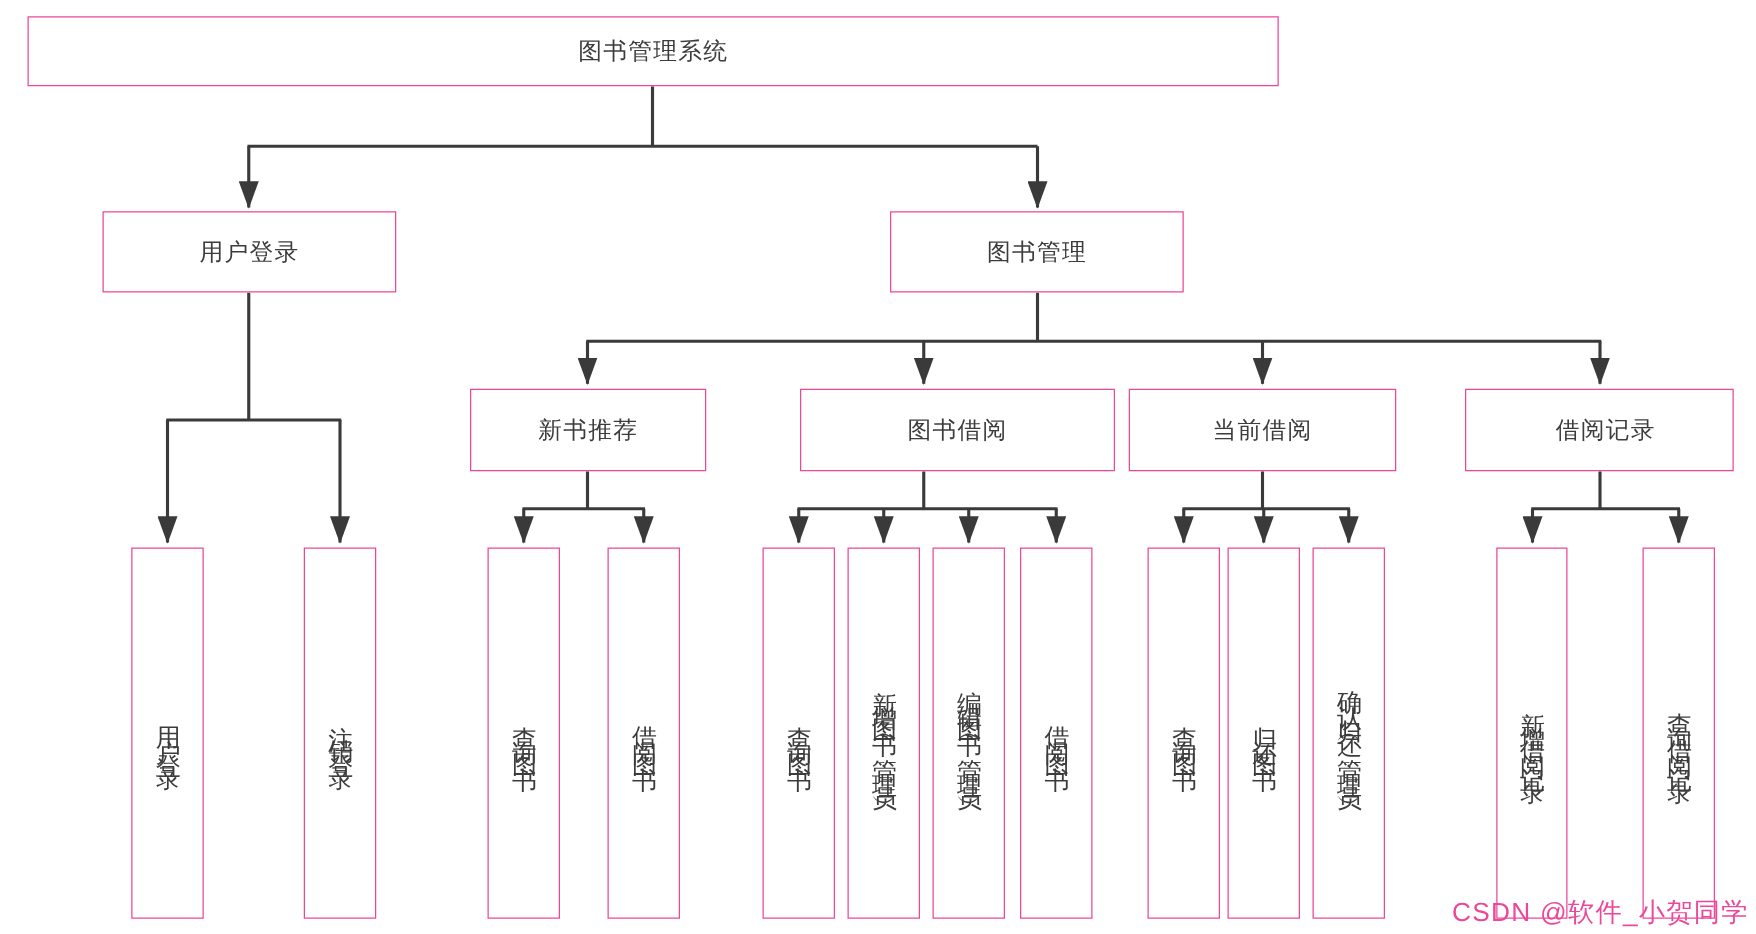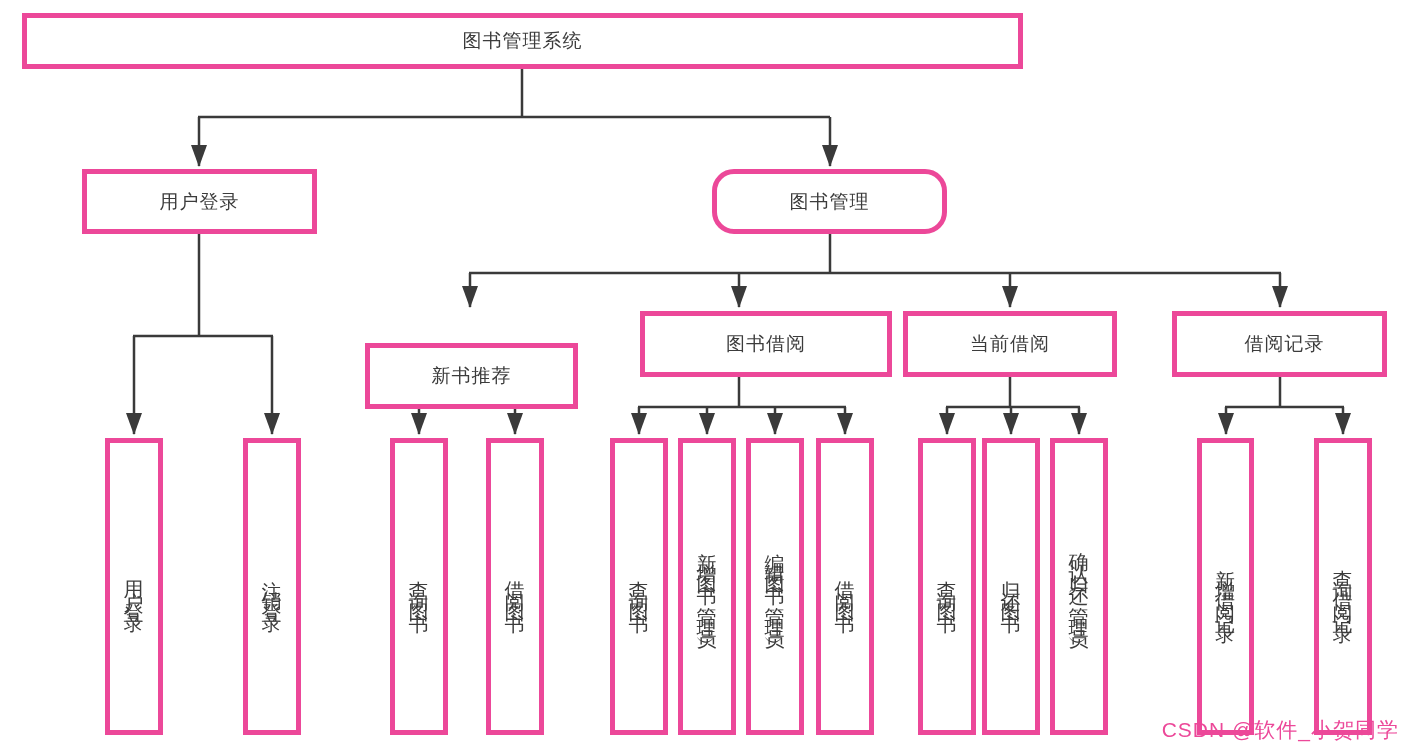--- a/index.html
+++ b/index.html
@@ -17,21 +17,21 @@
   }
   .connectors {
     position: absolute;
     left: 0; top: 0;
     width: 1405px;
     height: 747px;
   }
   .node {
     position: absolute;
     box-sizing: border-box;
-    border: 5px solid #ec4899;
+    border: 1px solid #ec4899;
     background: #ffffff;
     color: #3c3c3c;
     display: flex;
     align-items: center;
     justify-content: center;
     text-align: center;
   }
   .node.root {
     left: 22px; top: 13px; width: 1001px; height: 56px;
     font-size: 19px;
@@ -116,23 +116,23 @@
       <path d="M1280,377 V407"></path>
       <path d="M1225,407 H1344"></path>
       <path d="M1226,407 V434" marker-end="url(#arrow)"></path>
       <path d="M1343,407 V434" marker-end="url(#arrow)"></path>
     </g>
   </svg>
 
   <div class="node root">图书管理系统</div>
 
   <div class="node lvl2" style="left:82px;">用户登录</div>
-  <div class="node lvl2" style="left:712px;border-radius:22px;">图书管理</div>
+  <div class="node lvl2" style="left:712px;">图书管理</div>
 
-  <div class="node lvl3" style="left:365px; width:213px;margin-top:32px;">新书推荐</div>
+  <div class="node lvl3" style="left:376px; width:189px;">新书推荐</div>
   <div class="node lvl3" style="left:640px; width:252px;">图书借阅</div>
   <div class="node lvl3" style="left:903px; width:214px;font-family:Liberation Serif, serif;">当前借阅</div>
   <div class="node lvl3" style="left:1172px; width:215px;padding-left:10px;">借阅记录</div>
 
   <div class="node leaf" style="left:105px;">用户登录</div>
   <div class="node leaf" style="left:243px;">注销登录</div>
 
   <div class="node leaf" style="left:390px;">查询图书</div>
   <div class="node leaf" style="left:486px;">借阅图书</div>
 

